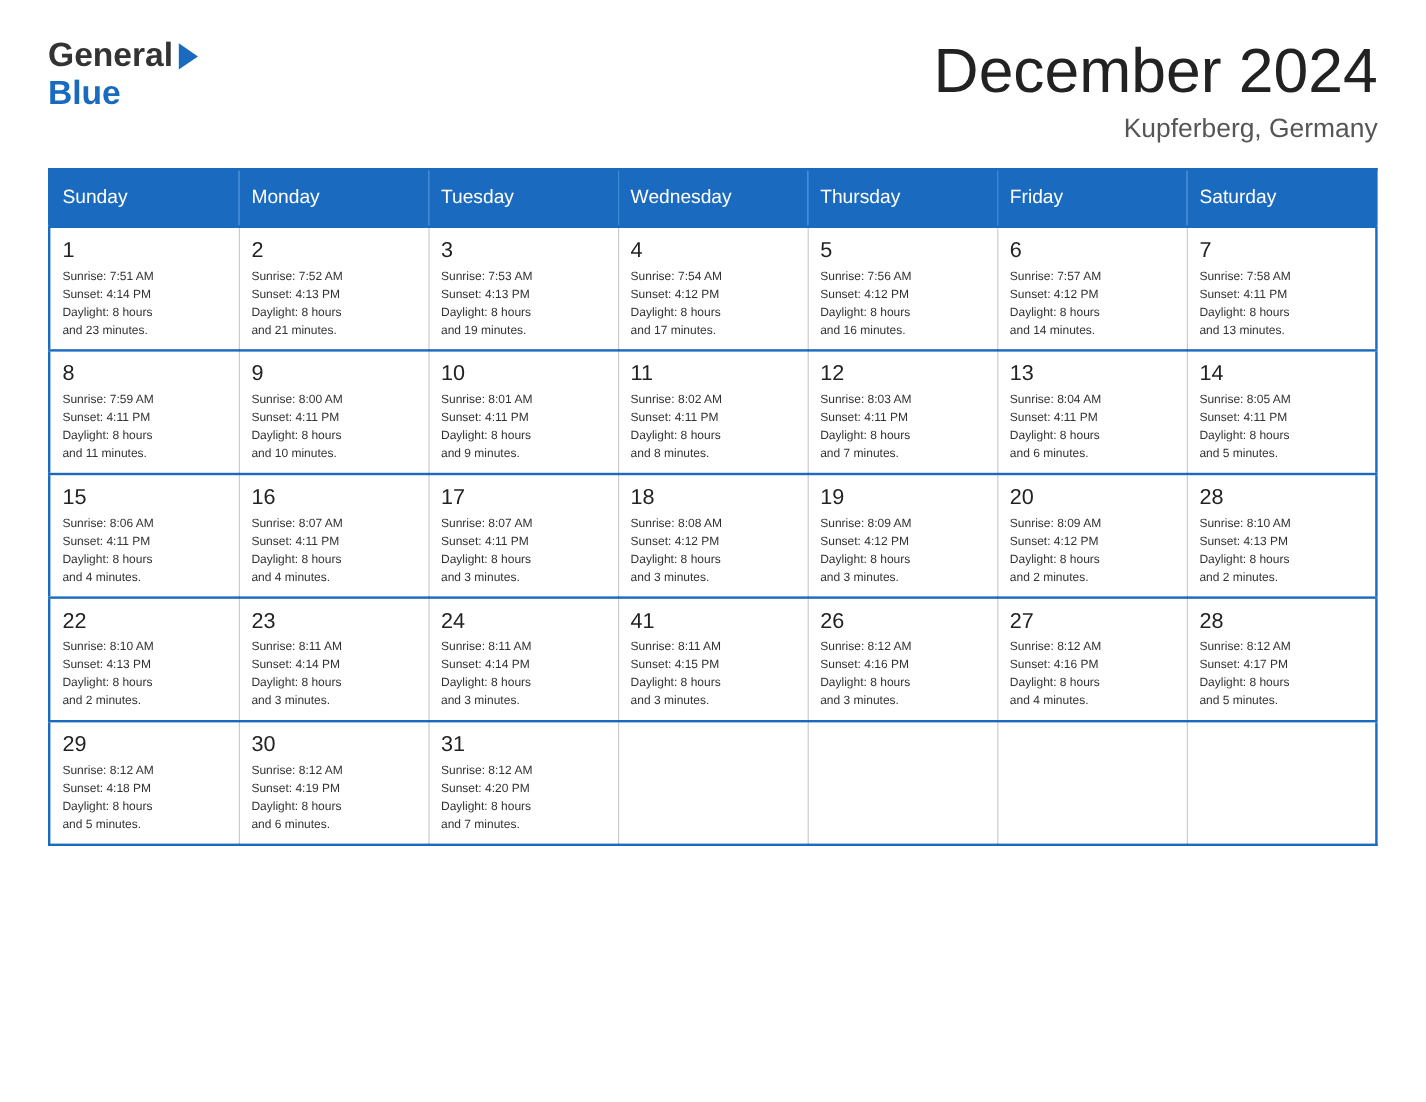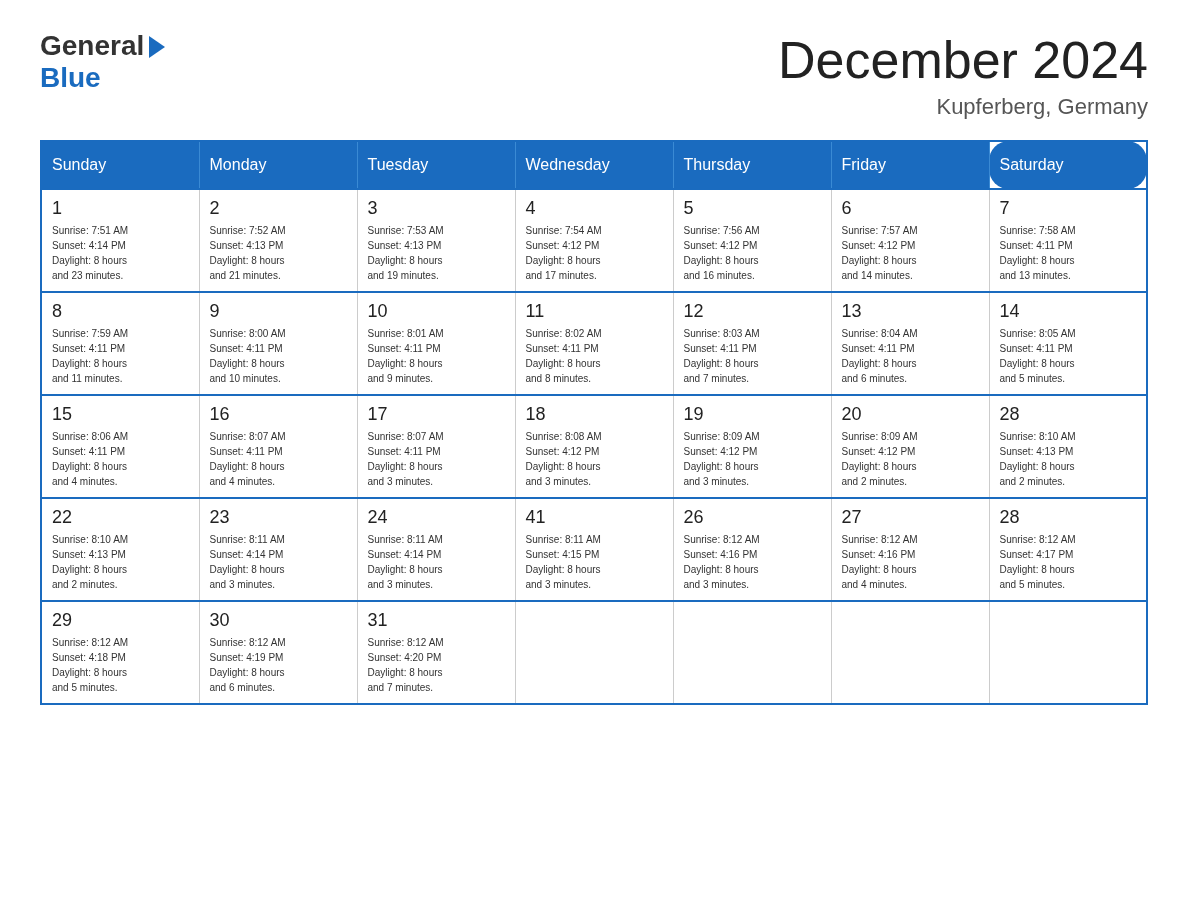--- a/index.html
+++ b/index.html
@@ -58,21 +58,20 @@
     thead th {
       color: #fff;
       font-size: 16px;
       font-weight: normal;
       padding: 14px 10px;
       text-align: left;
       border-right: 1px solid #3a8ad4;
     }
     thead th:last-child {
       border-right: none;
-      border-radius: 20px;
     }
     tbody tr {
       border-top: 2px solid #1a6bbf;
     }
     tbody td {
       vertical-align: top;
       padding: 8px 10px;
       border-right: 1px solid #ccc;
       font-size: 13.5px;
       color: #333;

